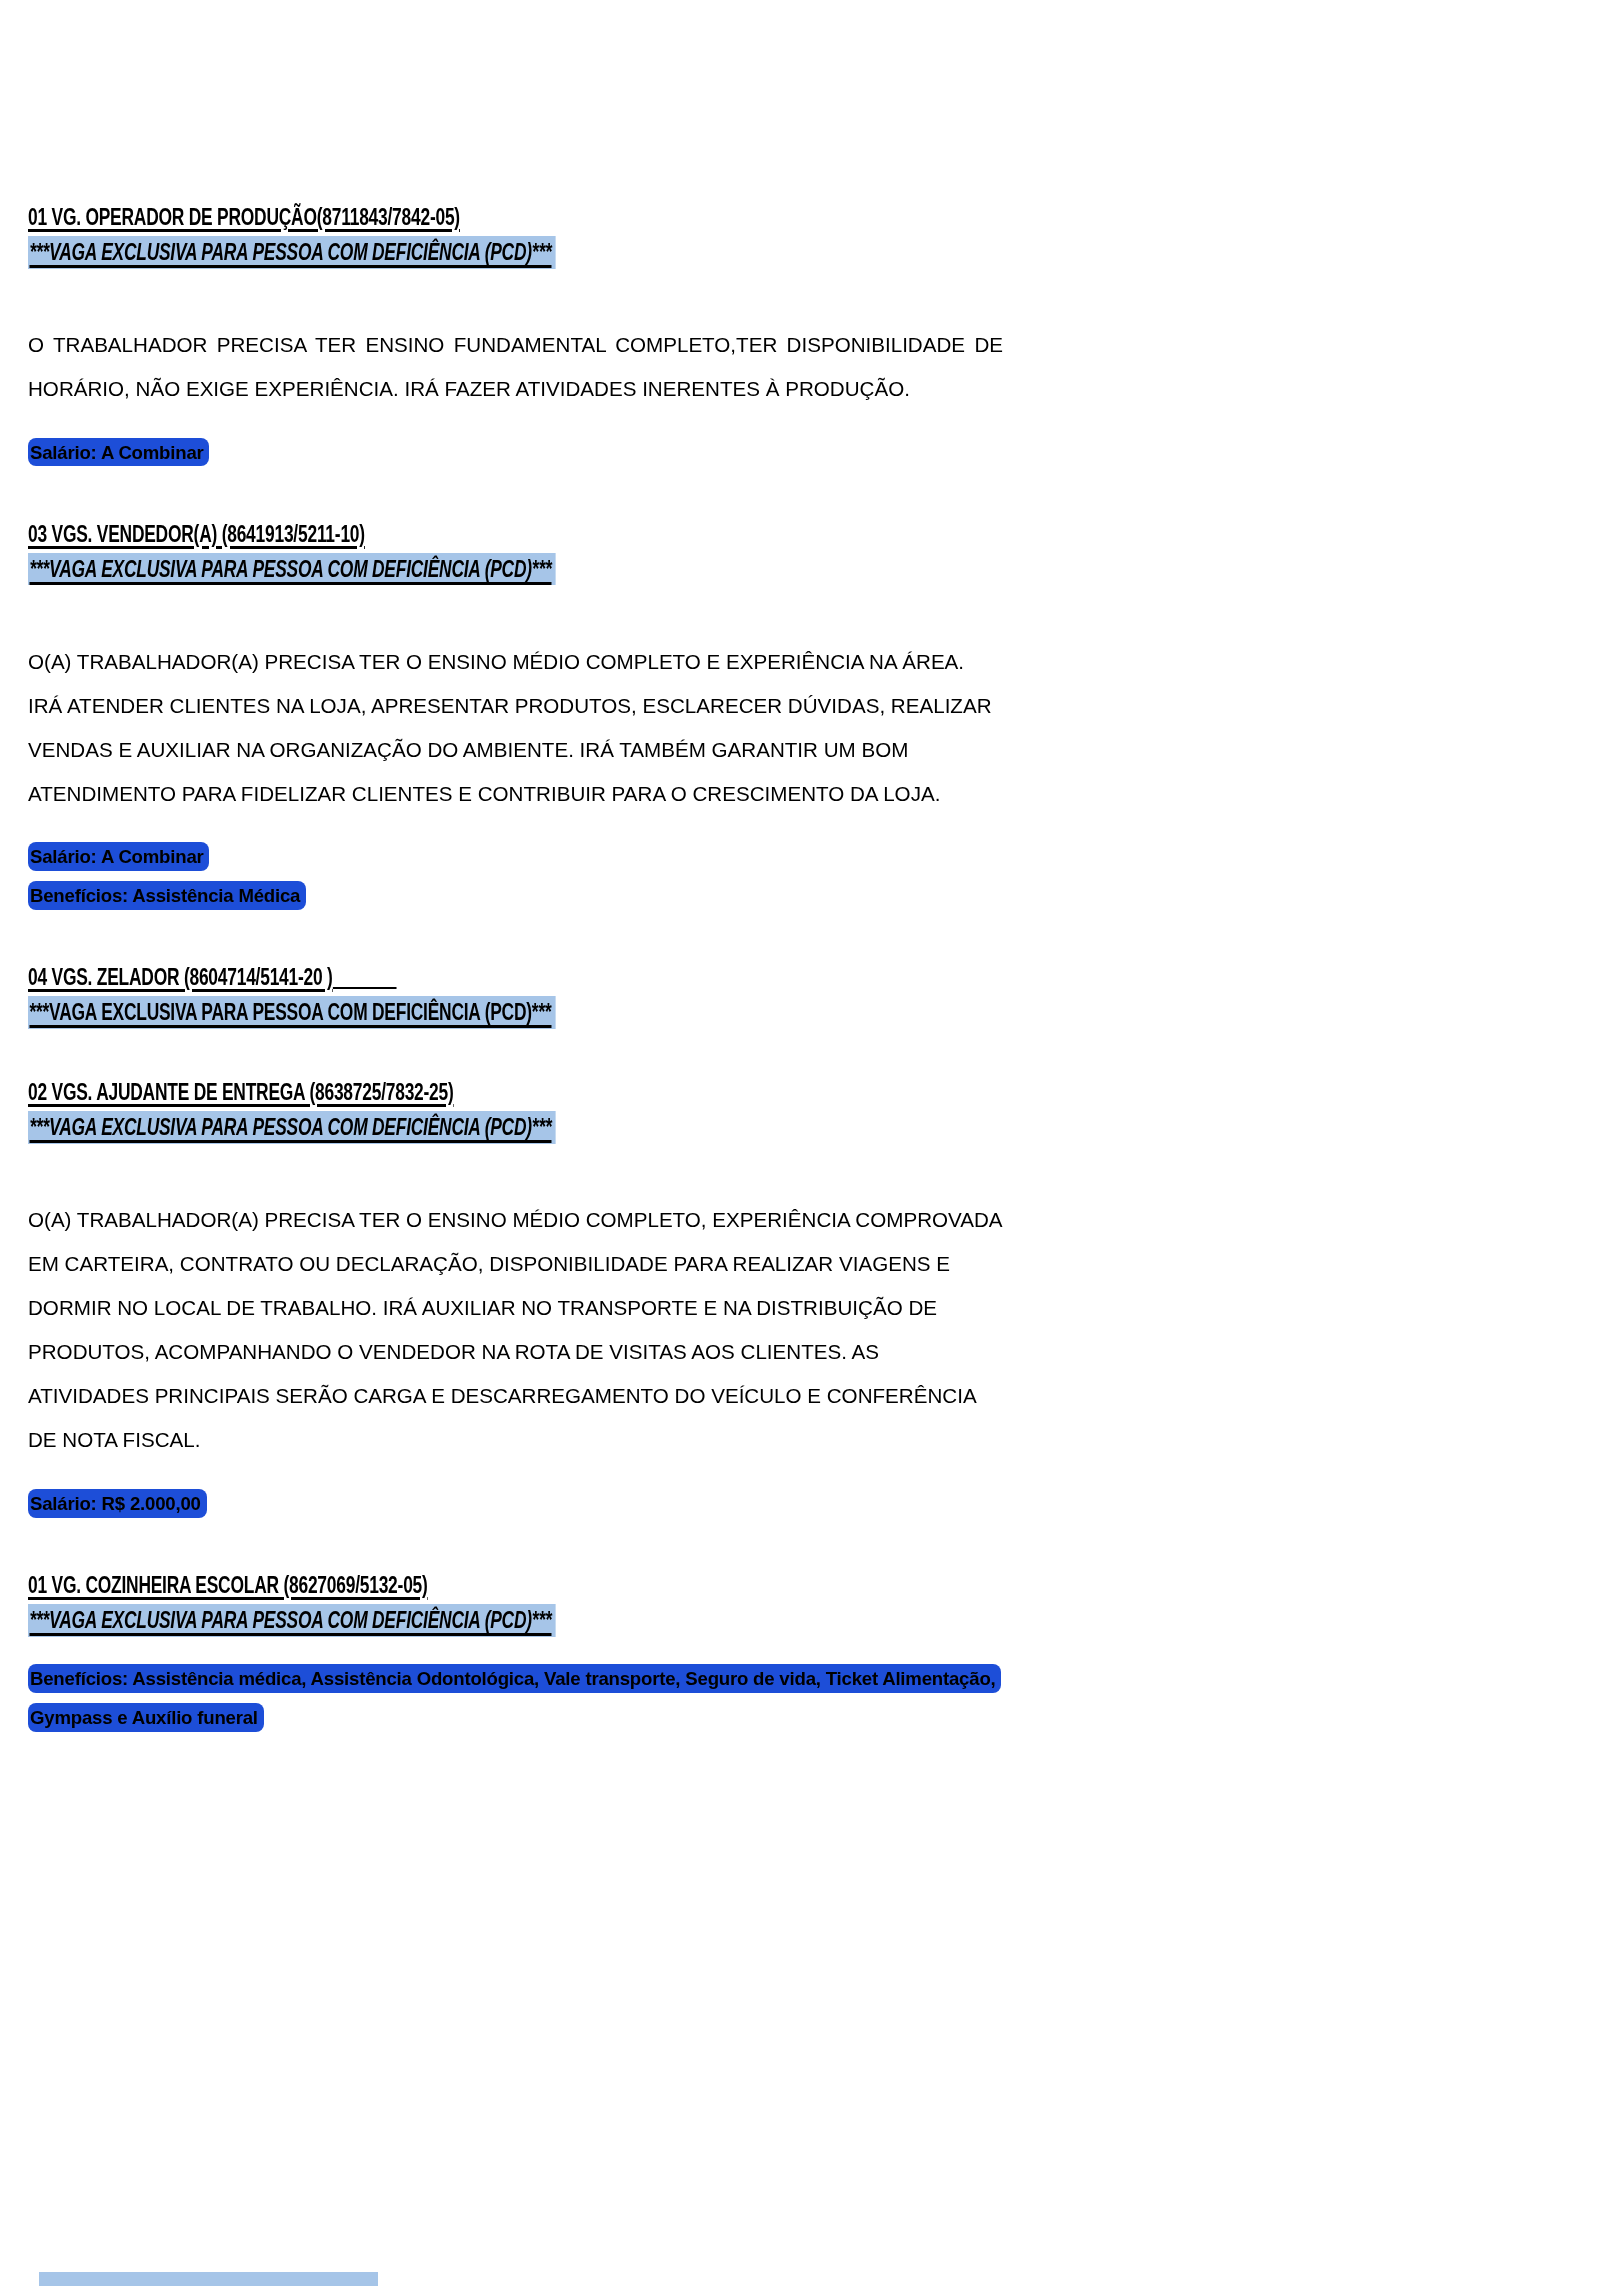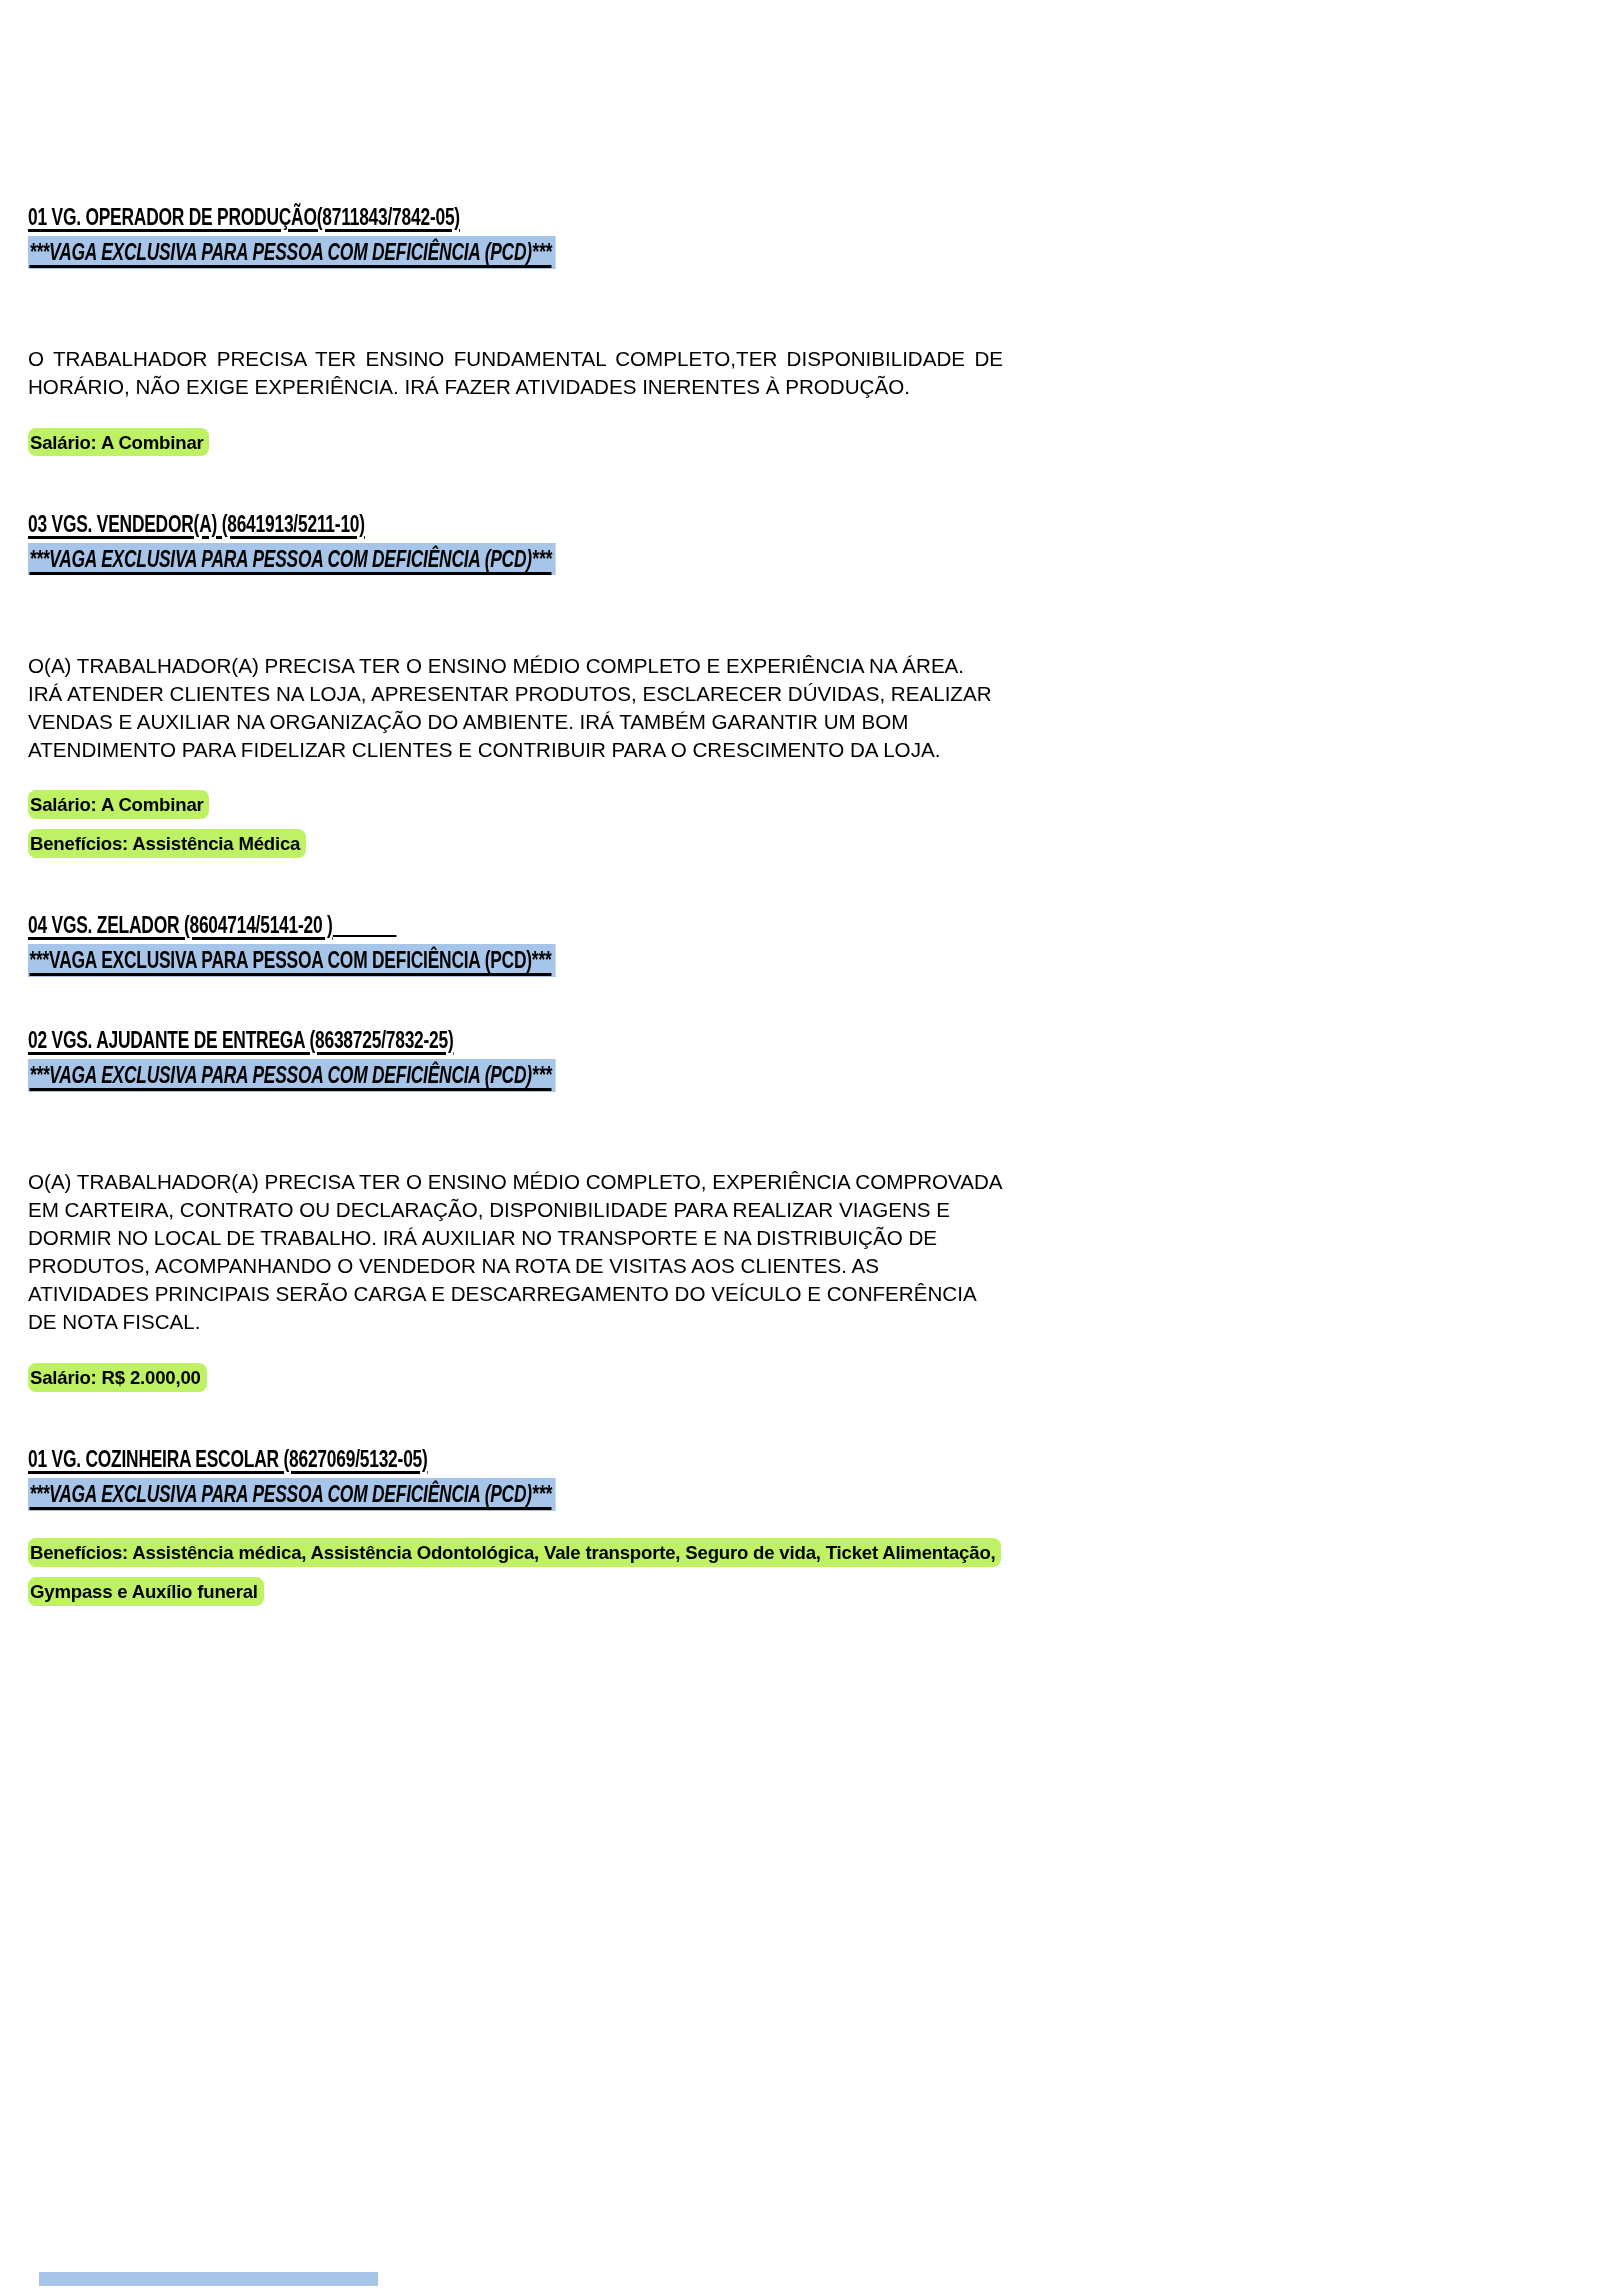--- a/index.html
+++ b/index.html
@@ -41,32 +41,32 @@
   }
   .pcd.upright{font-style:normal;}
   .pcd .hl-blue{
     background:#a6c5e8;
     padding:2.9px 5.9px 3.9px 2px;
     text-decoration:underline;
     text-decoration-thickness:2.5px;
     text-underline-offset:4.9px;
   }
   .desc{
-    margin-top:75px;
-    font-size:20.6px;line-height:28px;
+    margin-top:53px;
+    font-size:20.6px;line-height:44px;
     text-align:left;
   }
   .desc.justify{text-align:justify;text-justify:inter-word;}
   .pay{margin-top:21.6px;}
   .pay-line{
     font-size:18.6px;font-weight:bold;line-height:39px;
     letter-spacing:-0.2px;
   }
   .pay-line .hl-lav{
-    background:#bef264;
+    background:#1d4ed8;
     padding:3.9px 5.9px 3.9px 2px;
     -webkit-box-decoration-break:clone;
     box-decoration-break:clone;
     border-radius:8px;
   }
   .peek{
     position:absolute;
     left:39px;top:2272px;
     width:339px;height:13.7px;
     background:#a6c5e8;

